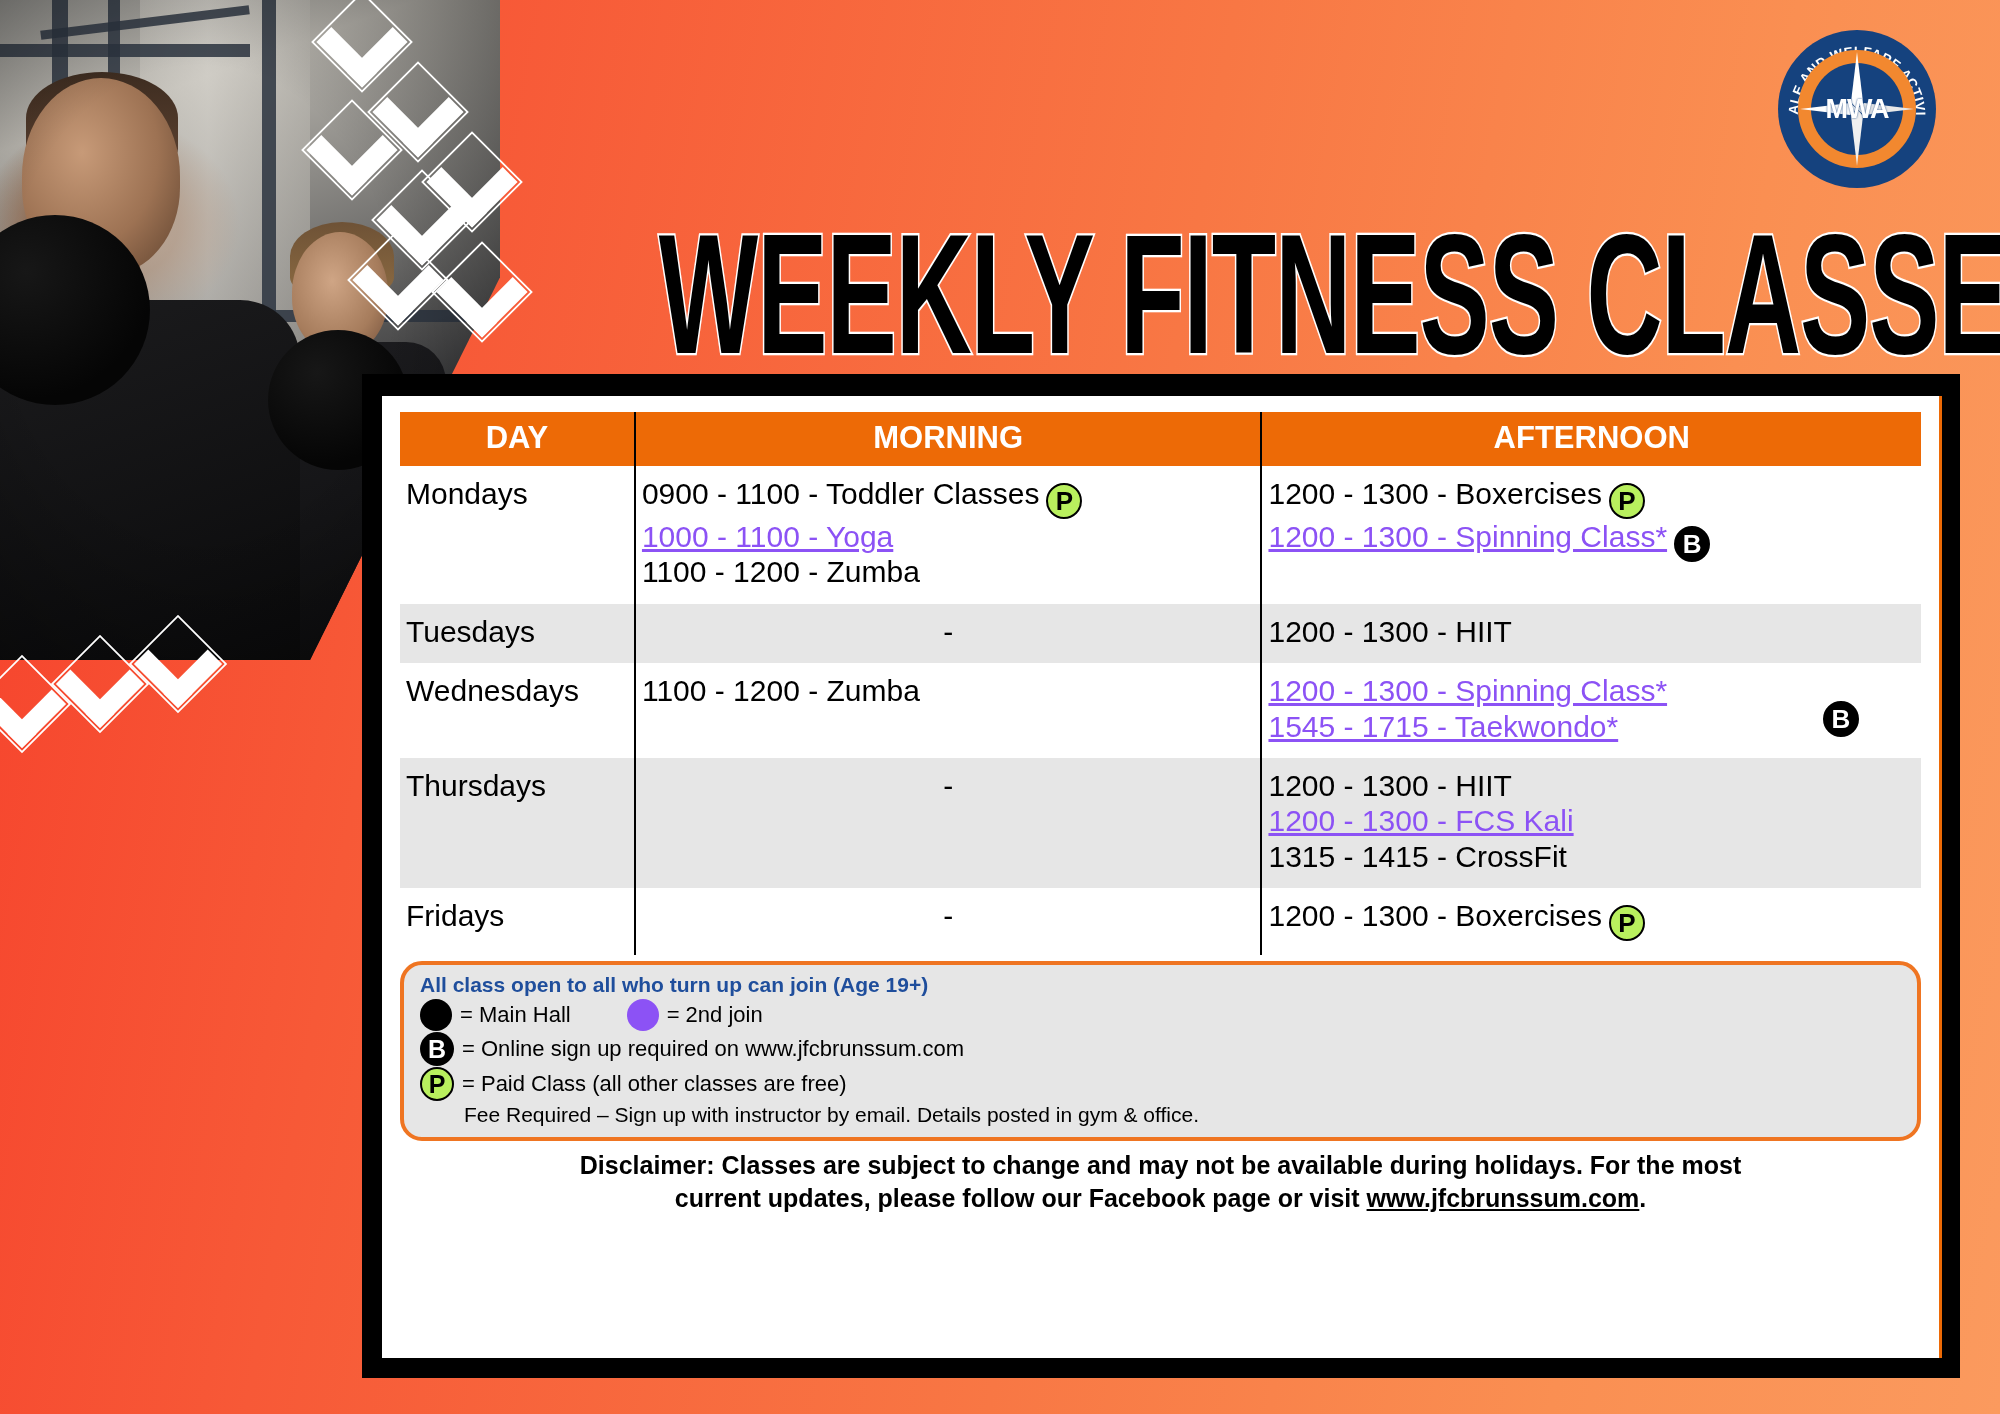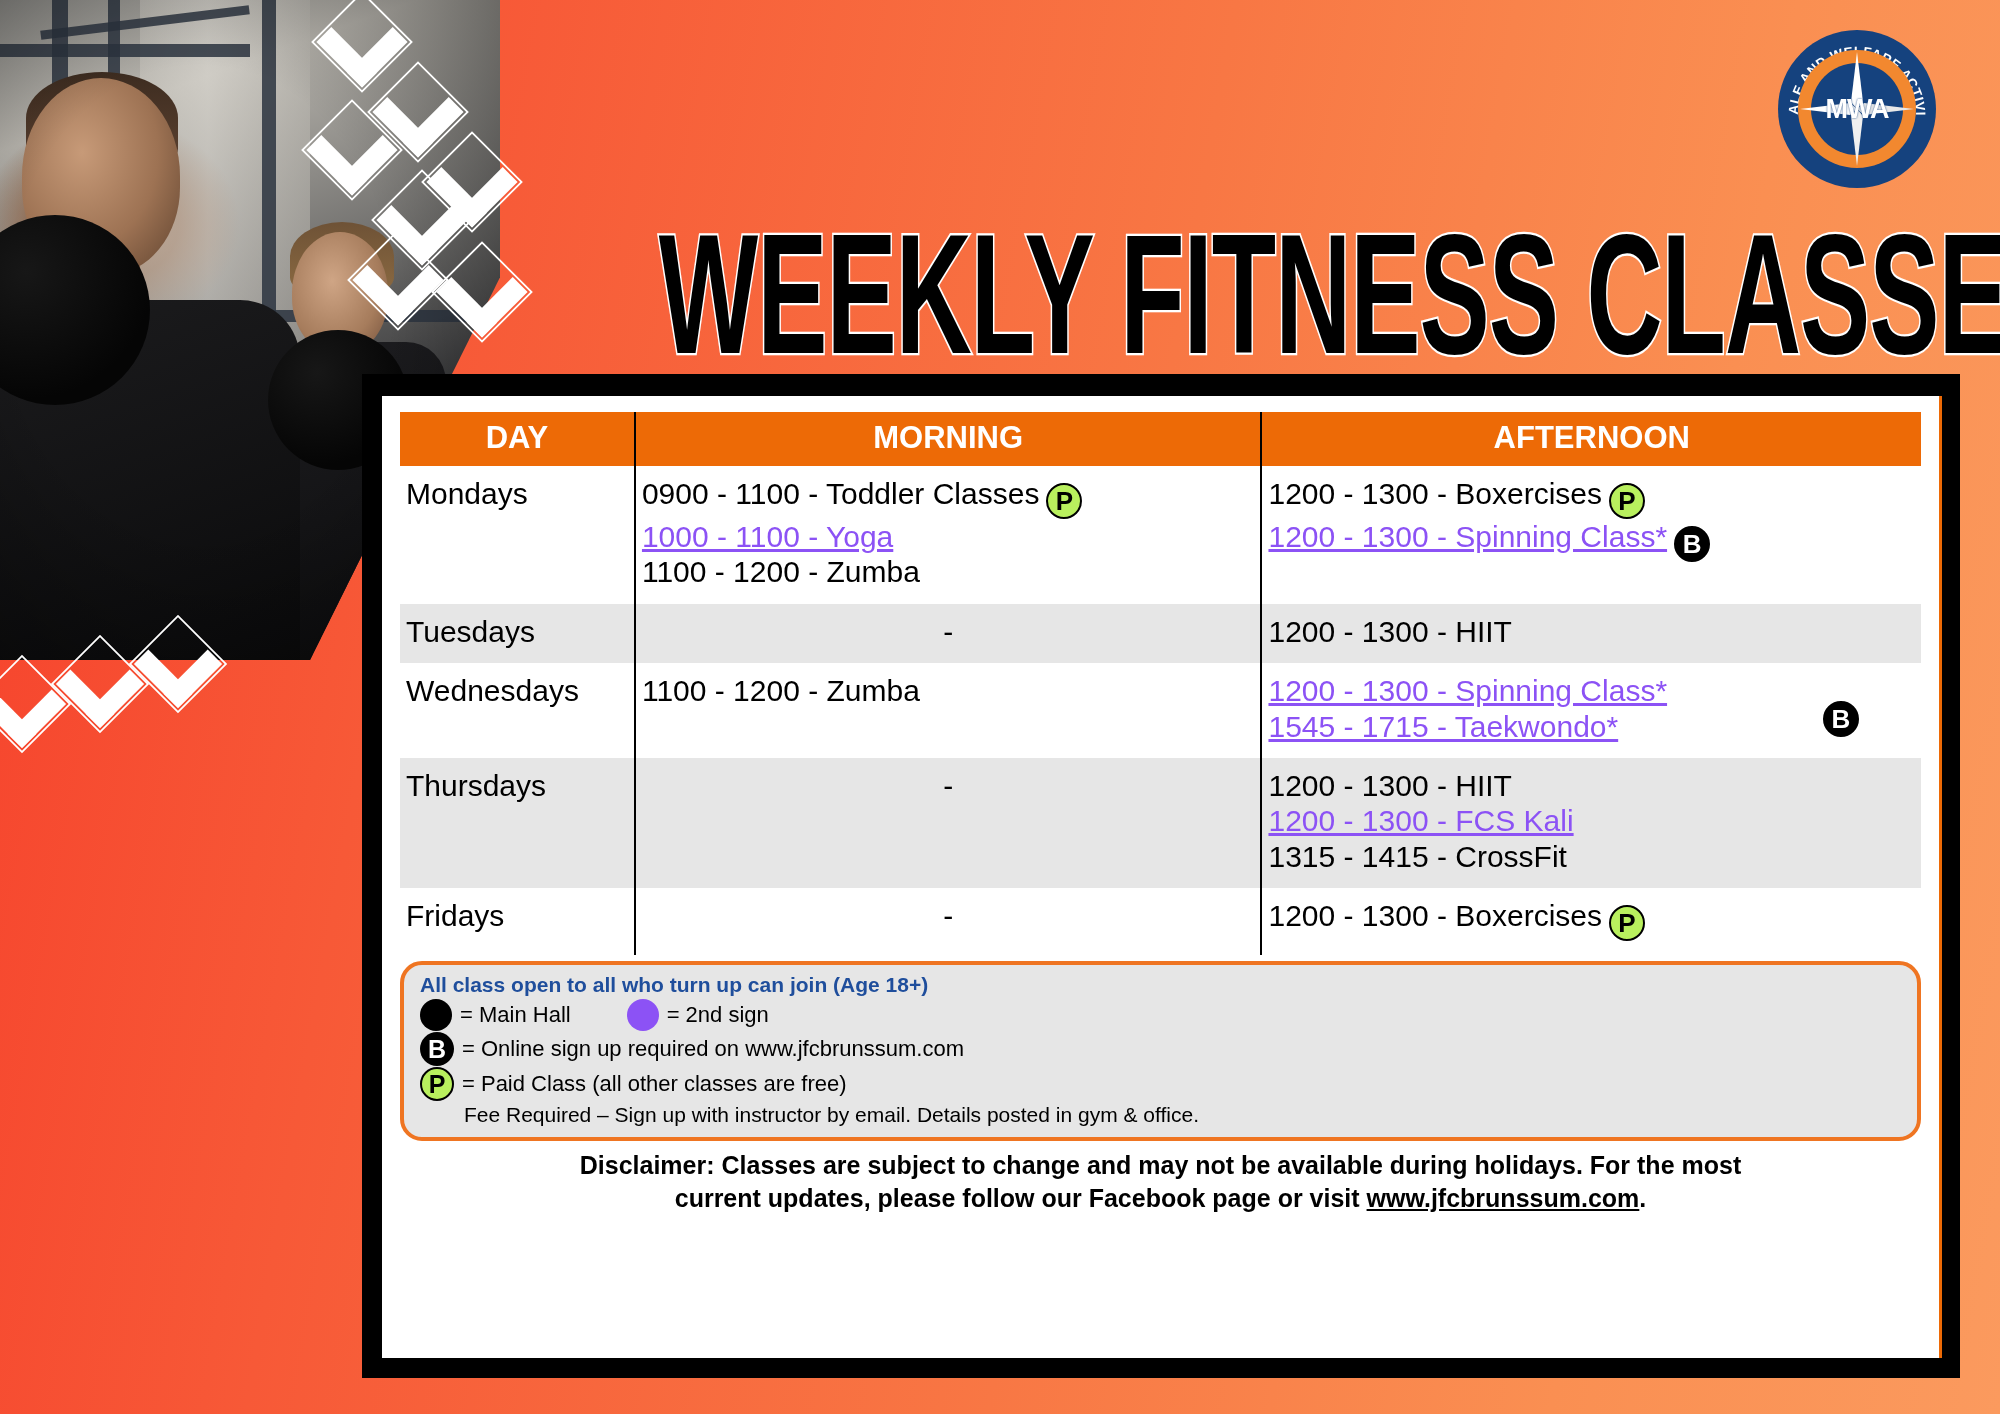--- a/index.html
+++ b/index.html
@@ -395,28 +395,28 @@
               <td class="aft-cell v-mid">
                 <div class="aft-wrap">
                   <span class="cls"><span>1200 - 1300 - Boxercises</span><span class="badge badge-p">P</span></span>
                 </div>
               </td>
             </tr>
           </tbody>
       </table>
 
       <div class="legend">
-        <div class="legend-head">All class open to all who turn up can join (Age 18+)</div>
+        <div class="legend-head">All class open to all who turn up can join (Age 19+)</div>
 
         <div class="legend-row">
           <span class="dot dot-black"></span>
           <span>= Main Hall</span>
           <span class="legend-gap"></span>
           <span class="dot dot-purple"></span>
-          <span>= 2nd sign</span>
+          <span>= 2nd join</span>
         </div>
 
         <div class="legend-row">
           <span class="lbadge lbadge-b">B</span>
           <span>= Online sign up required on www.jfcbrunssum.com</span>
         </div>
 
         <div class="legend-row">
           <span class="lbadge lbadge-p">P</span>
           <span>= Paid Class (all other classes are free)</span>

